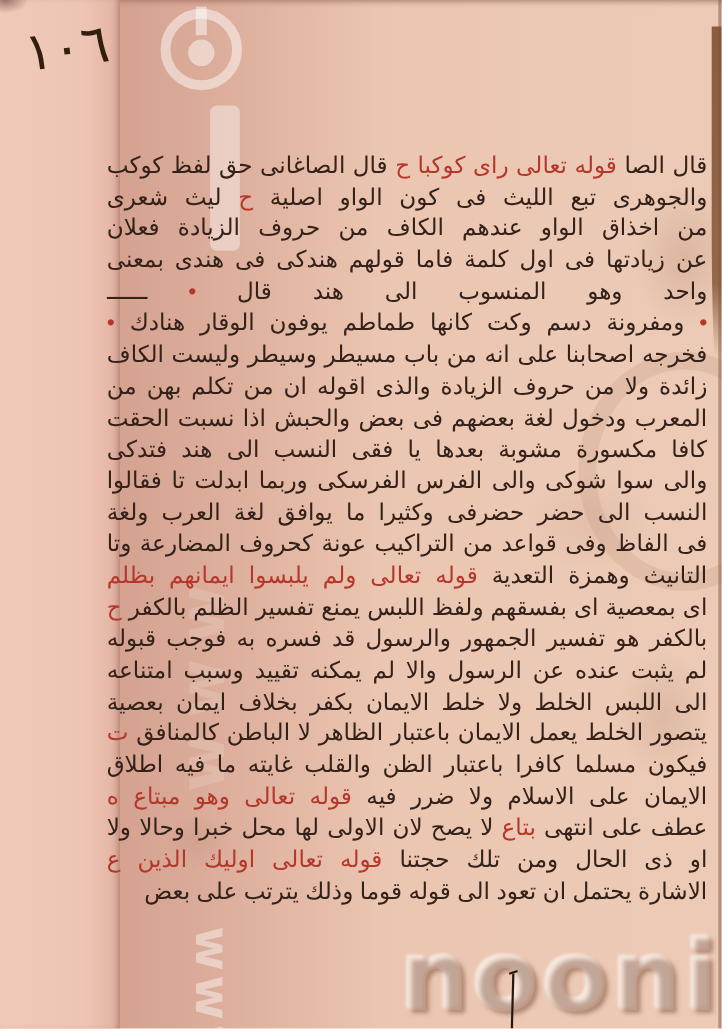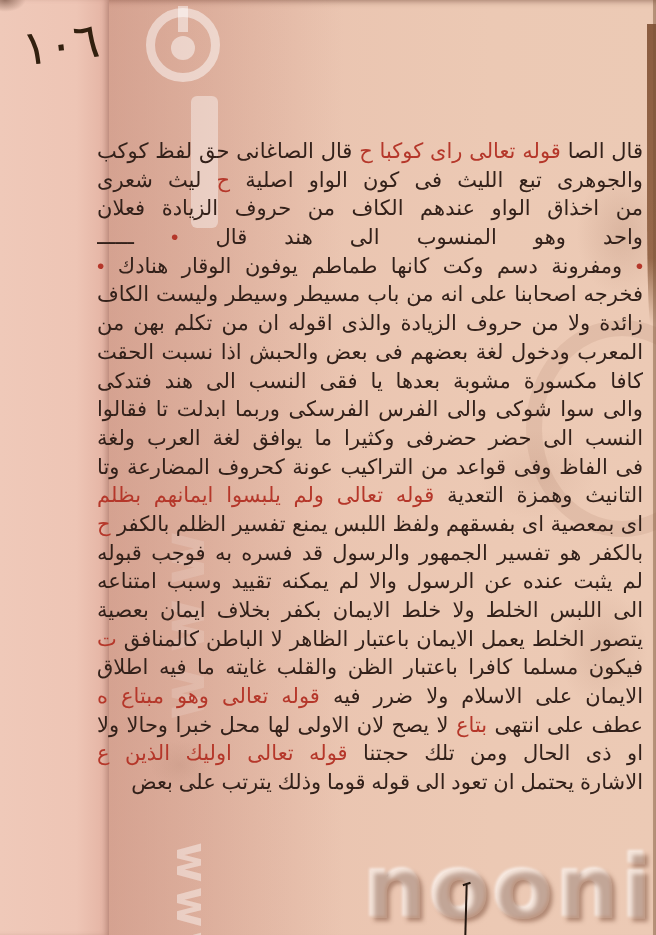--- a/index.html
+++ b/index.html
@@ -97,20 +97,21 @@
   <div class="wm-vertical">www</div>
   <div class="wm-www">www</div>
   <div class="wm-noonin">noonin</div>
 
   <div class="ink-stroke"></div>
 
   <div class="text-block">
       <div class="line"><span class="black">قال الصا</span> <span class="red">قوله تعالى راى كوكبا ح</span> <span class="black">قال الصاغانى حق لفظ كوكب ان يذكر</span> <span class="red">ح</span></div>
       <div class="line"><span class="black">والجوهرى تبع الليث فى كون الواو اصلية</span> <span class="red">ح</span> <span class="black">ليث شعرى</span></div>
       <div class="line"><span class="black">من اخذاق الواو عندهم الكاف من حروف الزيادة فعلان</span></div>
+      <div class="line"><span class="black">عن زيادتها فى اول كلمة فاما قولهم هندكى فى هندى بمعنى</span></div>
       <div class="line"><span class="black">واحد وهو المنسوب الى هند قال</span> <span class="red">•</span> <span class="black">ــــــ</span></div>
       <div class="line"><span class="red">•</span> <span class="black">ومفرونة دسم وكت كانها طماطم يوفون الوقار هنادك</span> <span class="red">•</span></div>
       <div class="line"><span class="black">فخرجه اصحابنا على انه من باب مسيطر وسيطر وليست الكاف</span></div>
       <div class="line"><span class="black">زائدة ولا من حروف الزيادة والذى اقوله ان من تكلم بهن من</span></div>
       <div class="line"><span class="black">المعرب ودخول لغة بعضهم فى بعض والحبش اذا نسبت الحقت</span></div>
       <div class="line"><span class="black">كافا مكسورة مشوبة بعدها يا فقى النسب الى هند فتدكى</span></div>
       <div class="line"><span class="black">والى سوا شوكى والى الفرس الفرسكى وربما ابدلت تا فقالوا فى</span></div>
       <div class="line"><span class="black">النسب الى حضر حضرفى وكثيرا ما يوافق لغة العرب ولغة الحبش</span></div>
       <div class="line"><span class="black">فى الفاظ وفى قواعد من التراكيب عونة كحروف المضارعة وتا</span></div>
       <div class="line"><span class="black">التانيث وهمزة التعدية</span> <span class="red">قوله تعالى ولم يلبسوا ايمانهم بظلم</span></div>

